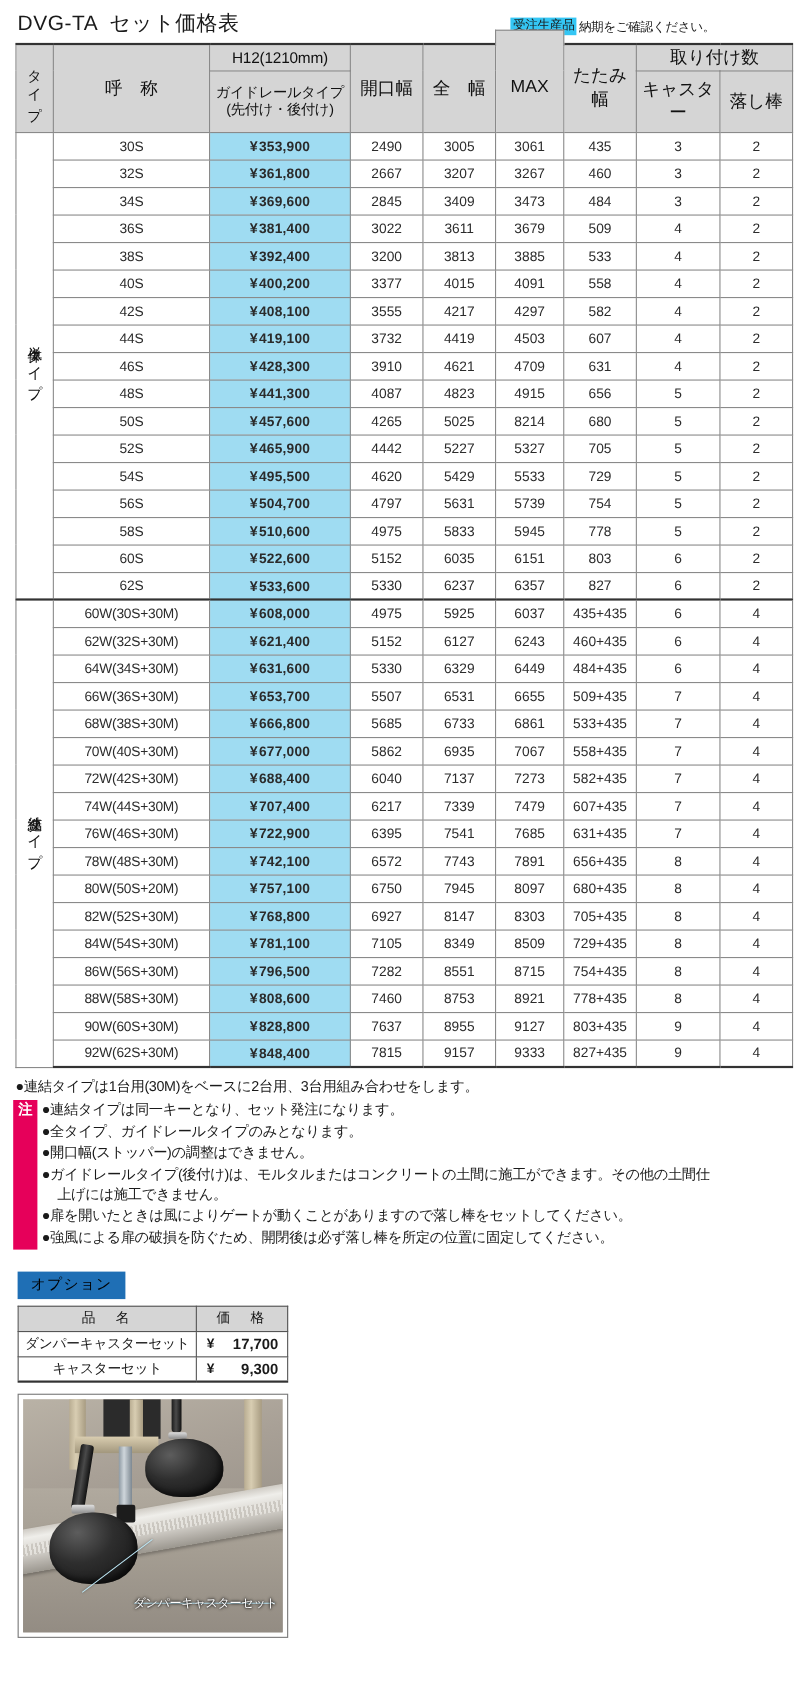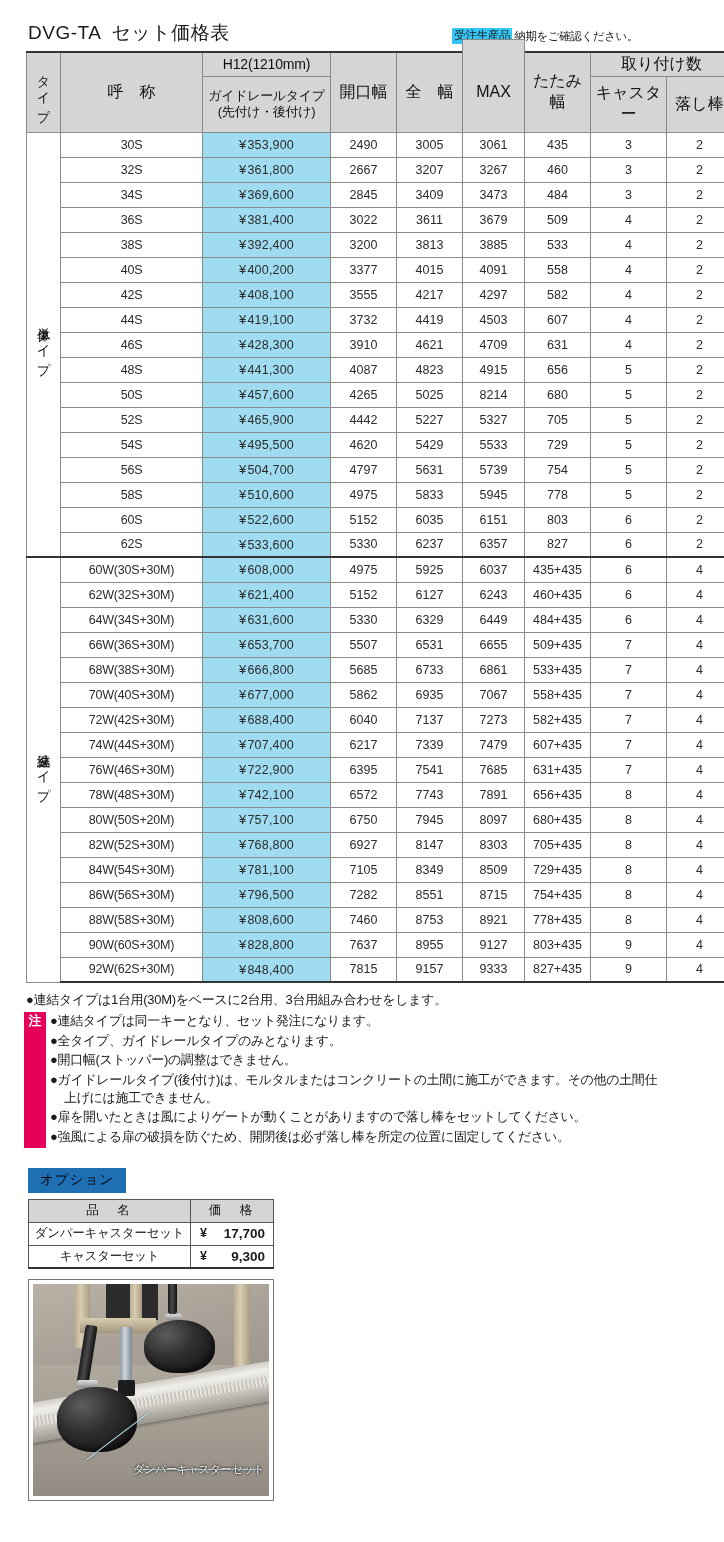--- a/index.html
+++ b/index.html
@@ -4,21 +4,21 @@
 <style>
   * { box-sizing: border-box; }
   html, body { margin:0; padding:0; }
   body {
     width: 724px;
     background: #ffffff;
     font-family: "Liberation Sans", "DejaVu Sans", sans-serif;
     color: #1a1a1a;
     -webkit-font-smoothing: antialiased;
   }
-  .page { width: 660px; position: relative; padding: 16px; }
+  .page { width: 660px; position: relative; padding: 4px; }
 
   
   .titlebar {
     display: flex; align-items: flex-end; justify-content: space-between;
     padding: 4px 6px 5px 12px;
   }
   .title { font-size: 19px; letter-spacing: .5px; color: #1a1a1a; white-space: nowrap; }
   .title .sub { margin-left: 10px; }
   .headnote { display: flex; align-items: center; white-space: nowrap; padding-bottom: 2px; }
   .badge-order {
@@ -56,21 +56,21 @@
   col.c-open   { width: 66px; }
   col.c-full   { width: 66px; }
   col.c-max    { width: 62px; }
   col.c-tatami { width: 66px; }
   col.c-caster { width: 76px; }
   col.c-rod    { width: 66px; }
 
   tbody td { height: 25px; }
   td.name { font-size: 13px; font-weight: normal; color: #1a1a1a; letter-spacing: -.2px; }
   td.price {
-    background: #9fdcf2; font-weight: normal; font-size: 14px; color: #111;
+    background: #9fdcf2; font-weight: bold; font-size: 14px; color: #111;
     letter-spacing: .2px;
   }
   td.price .yen { font-size: 13px; margin-right: 1px; }
   td.num { color: #4a4a55; font-size: 12.5px; }
   td.typecell { background: #ffffff; width: 34px; }
   .typecell .vert { font-size: 13.5px; letter-spacing: 1px; color:#111; font-weight: normal; }
   tr.group-start > td { border-top: 2px solid #333; }
   table.price thead tr:first-child th { border-top: 2px solid #333; }
   tbody tr:last-child td { border-bottom: 2px solid #333; }
   td.first-col { border-left: 2px solid #333; }

